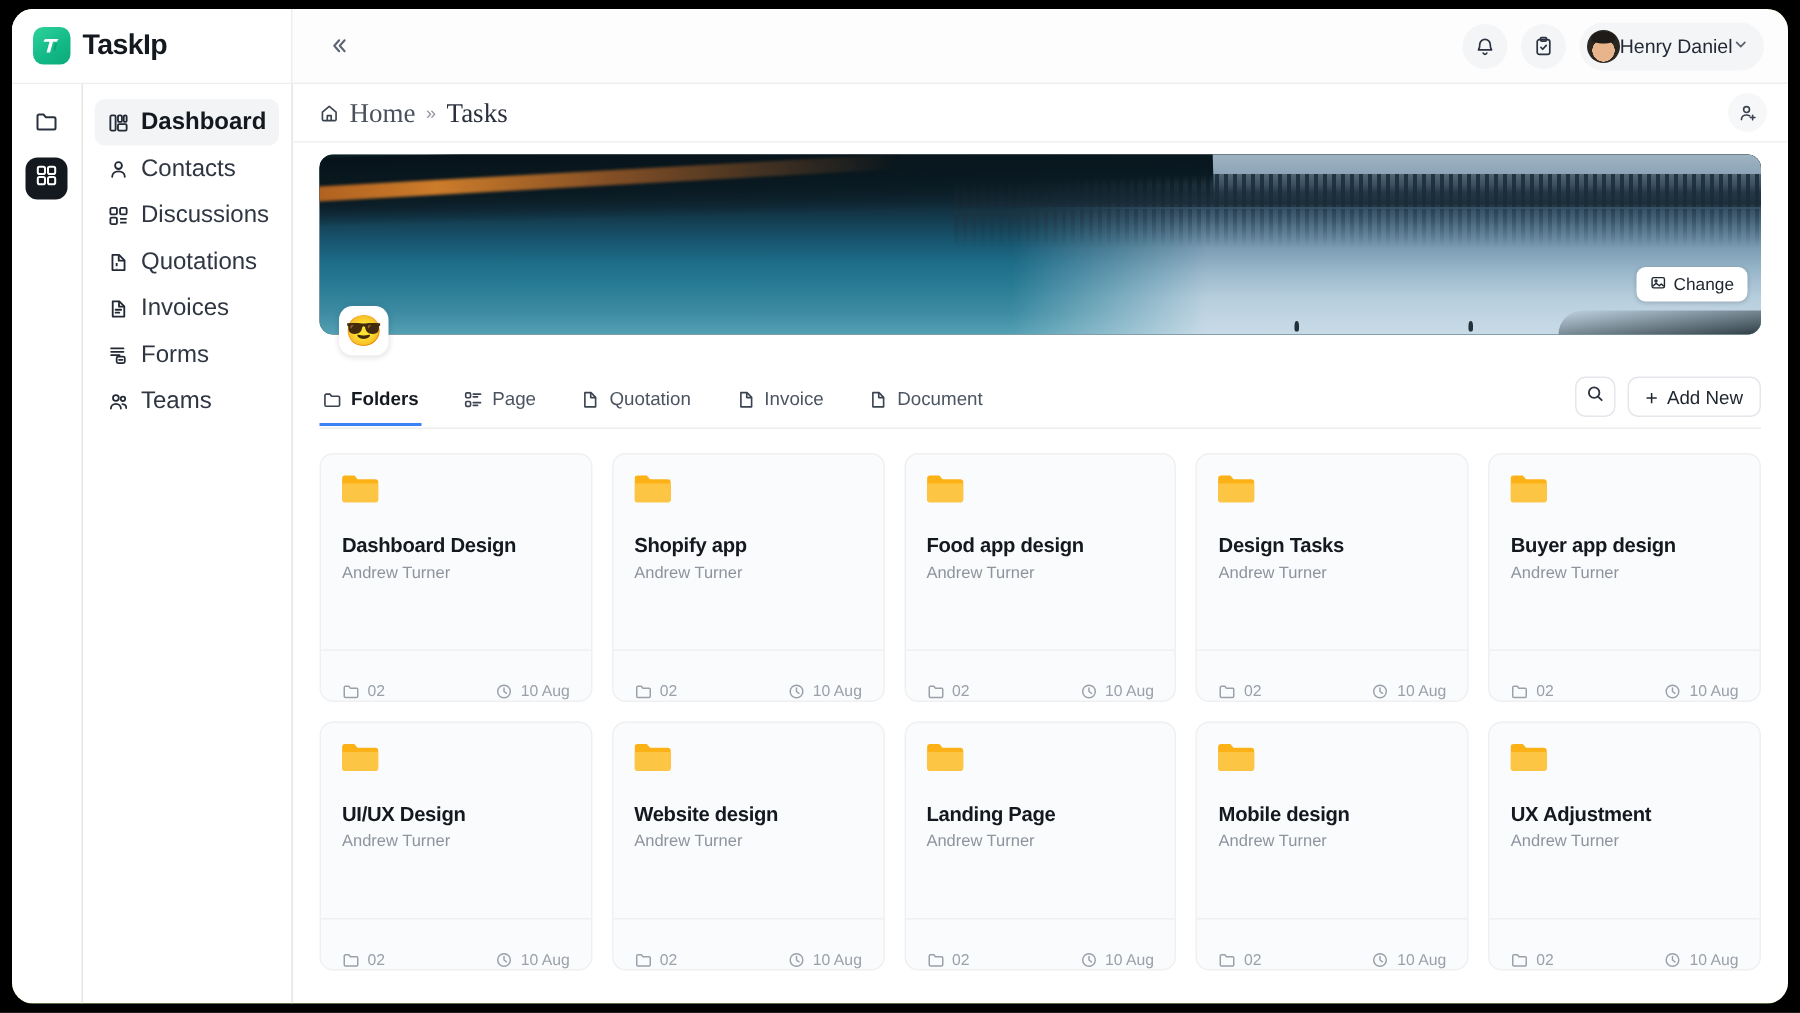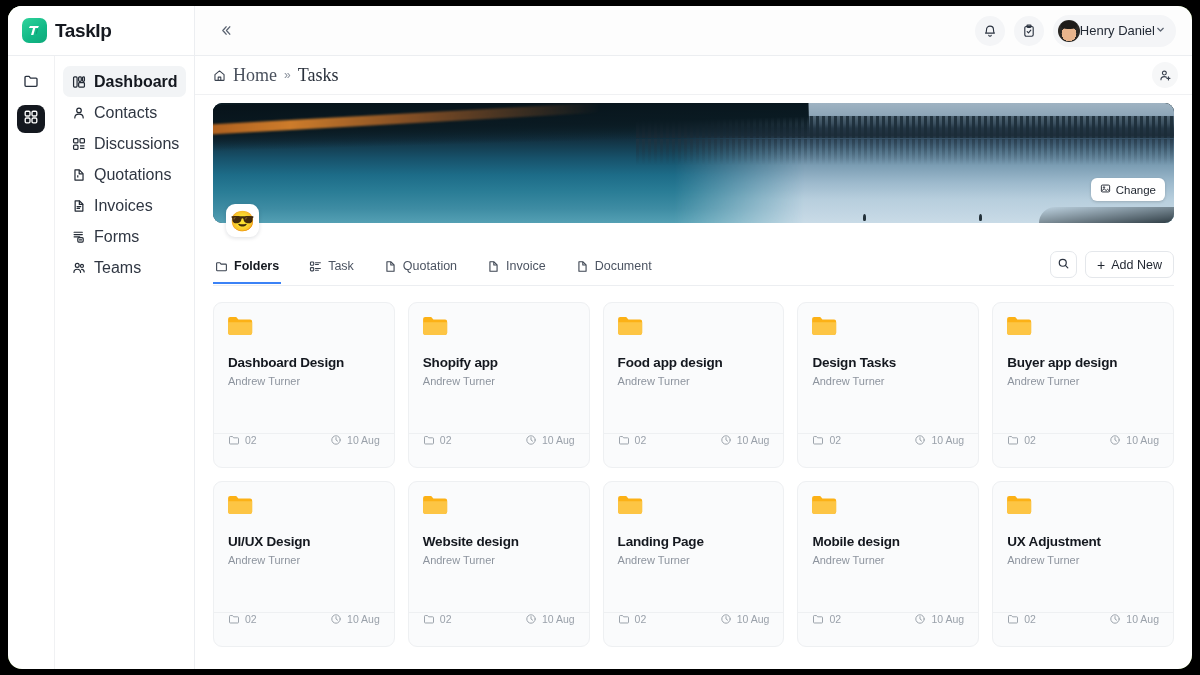--- a/index.html
+++ b/index.html
@@ -406,21 +406,21 @@
     color: #14181f;
     letter-spacing: -0.2px;
     margin-bottom: 5px;
   }
   .card-sub { font-size: 11px; color: #8d949e; }
   .card-foot {
     margin-top: auto;
     border-top: 1px solid #eef0f2;
     height: 34px;
     display: flex;
-    align-items: flex-start;
+    align-items: flex-end;
     justify-content: space-between;
     margin-left: -14px;
     margin-right: -14px;
     padding: 0 14px;
   }
   .foot-item {
     display: flex; align-items: center; gap: 5px;
     font-size: 10.5px; color: #9aa1aa;
   }
   .foot-item svg { display: block; }
@@ -647,21 +647,21 @@
               </div>
 
               <div class="tab">
                 <span class="tab-ic">
                   <svg width="13" height="13" viewBox="0 0 16 16" fill="none" stroke="currentColor" stroke-width="1.35" stroke-linecap="round">
                     <rect x="1.8" y="2.4" width="4" height="4" rx="1"></rect>
                     <rect x="1.8" y="9.4" width="4" height="4" rx="1"></rect>
                     <path d="M8 3.4h6M8 5.6h3.6M8 10.4h6M8 12.6h3.6"></path>
                   </svg>
                 </span>
-                <span>Task</span>
+                <span>Page</span>
               </div>
 
               <div class="tab">
                 <span class="tab-ic">
                   <svg width="13" height="13" viewBox="0 0 16 16" fill="none" stroke="currentColor" stroke-width="1.35" stroke-linejoin="round">
                     <path d="M3.6 2.2h5l3.8 3.8v7.8H3.6z"></path>
                     <path d="M8.4 2.4v3.8h3.8"></path>
                   </svg>
                 </span>
                 <span>Quotation</span>

